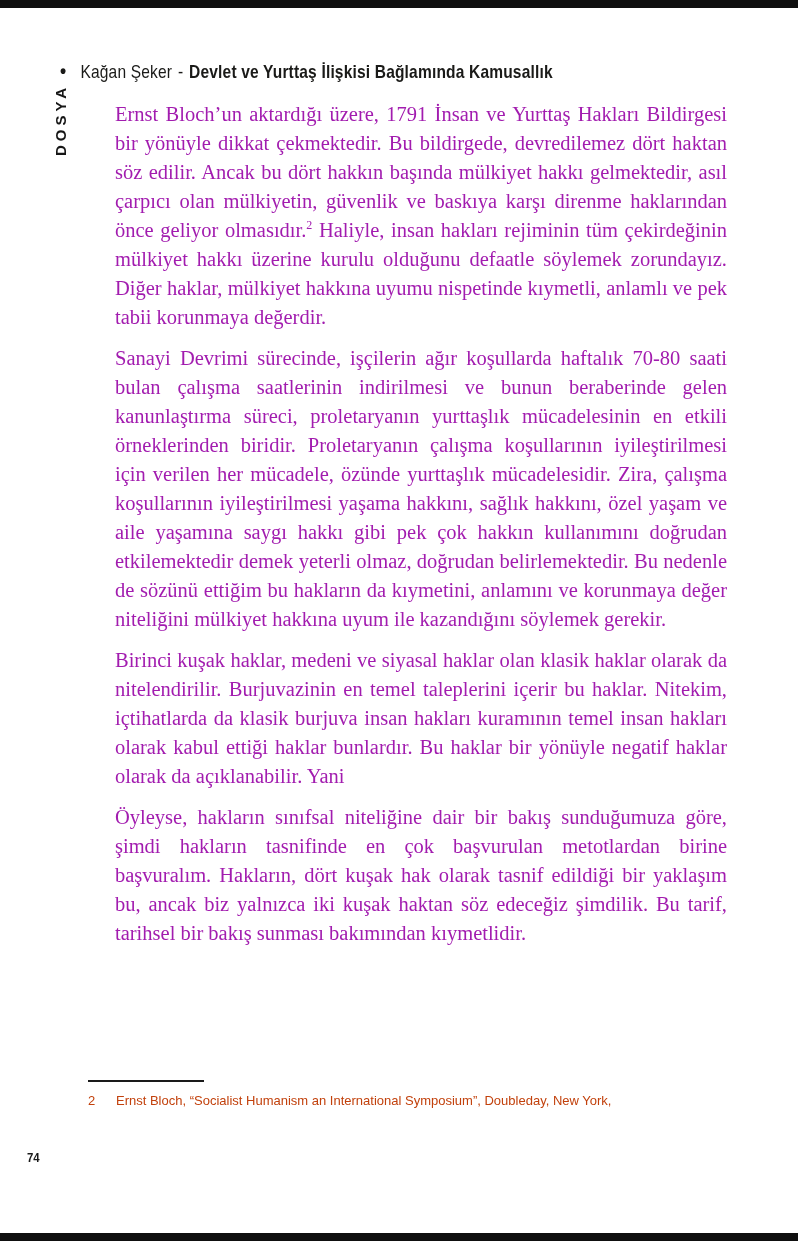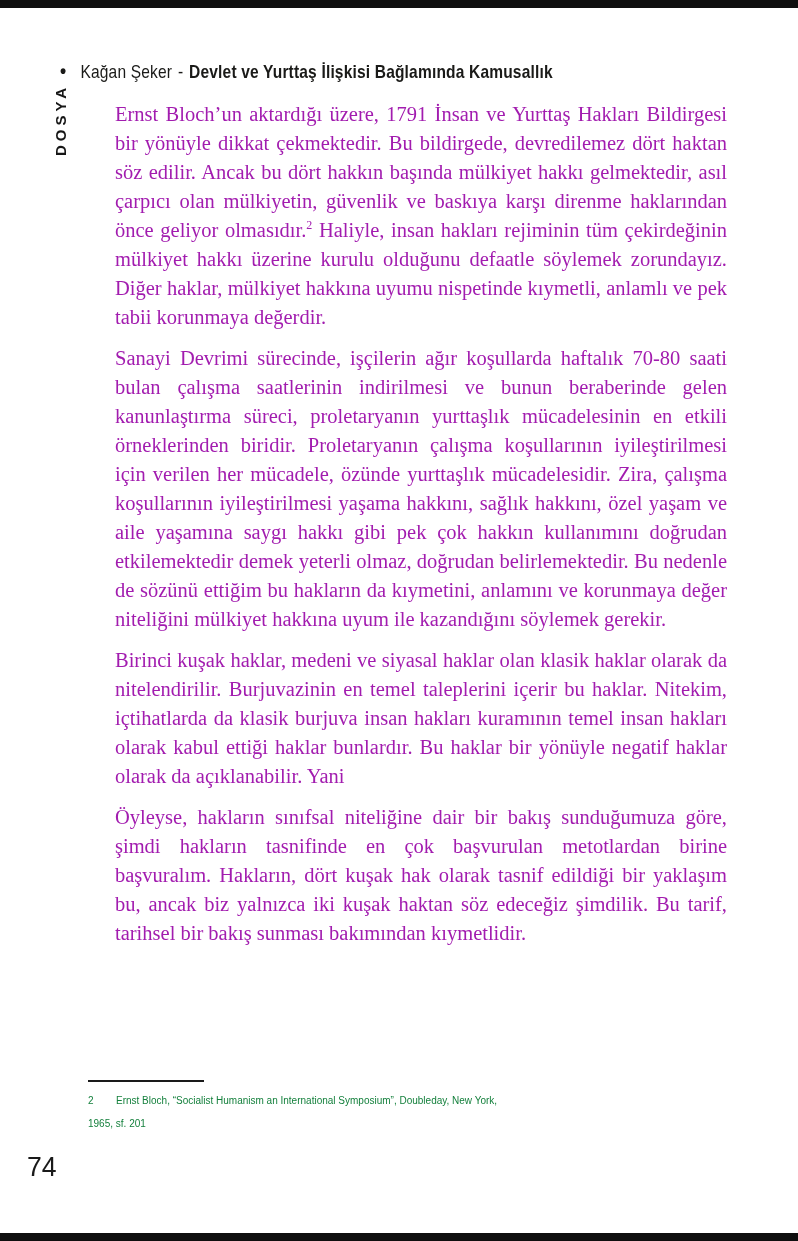--- a/index.html
+++ b/index.html
@@ -97,35 +97,35 @@
     top: 1080px;
     width: 116px;
     height: 0;
     border-top: 2px solid #1a1a1a;
   }
   .footnote {
     position: absolute;
     left: 88px;
     top: 1089px;
     width: 660px;
-    font-size: 10px;
+    font-size: 13px;
     line-height: 23px;
-    color: #15803d;
+    color: #c2410c;
   }
   .footnote .marker {
     display: inline-block;
     width: 28px;
   }
 
   .pagenum {
     position: absolute;
     left: 27px;
     top: 1151px;
-    font-size: 28px;
-    font-weight: 400;
+    font-size: 12px;
+    font-weight: 700;
     transform: scaleX(0.95);
     transform-origin: left top;
     color: #1a1a1a;
   }
 </style>
 </head>
 <body>
 
 <div class="page">
 
@@ -144,20 +144,19 @@
       <p class="para">Ernst Bloch’un aktardığı üzere, 1791 İnsan ve Yurttaş Hakları Bildirgesi bir yönüyle dikkat çekmektedir. Bu bildirgede, devredilemez dört haktan söz edilir. Ancak bu dört hakkın başında mülkiyet hakkı gelmektedir, asıl çarpıcı olan mülkiyetin, güvenlik ve baskıya karşı direnme haklarından önce geliyor olmasıdır.<sup>2</sup> Haliyle, insan hakları rejiminin tüm çekirdeğinin mülkiyet hakkı üzerine kurulu olduğunu defaatle söylemek zorundayız. Diğer haklar, mülkiyet hakkına uyumu nispetinde kıymetli, anlamlı ve pek tabii korunmaya değerdir.</p>
       <p class="para">Sanayi Devrimi sürecinde, işçilerin ağır koşullarda haftalık 70-80 saati bulan çalışma saatlerinin indirilmesi ve bunun beraberinde gelen kanunlaştırma süreci, proletaryanın yurttaşlık mücadelesinin en etkili örneklerinden biridir. Proletaryanın çalışma koşullarının iyileştirilmesi için verilen her mücadele, özünde yurttaşlık mücadelesidir. Zira, çalışma koşullarının iyileştirilmesi yaşama hakkını, sağlık hakkını, özel yaşam ve aile yaşamına saygı hakkı gibi pek çok hakkın kullanımını doğrudan etkilemektedir demek yeterli olmaz, doğrudan belirlemektedir. Bu nedenle de sözünü ettiğim bu hakların da kıymetini, anlamını ve korunmaya değer niteliğini mülkiyet hakkına uyum ile kazandığını söylemek gerekir.</p>
       <p class="para">Birinci kuşak haklar, medeni ve siyasal haklar olan klasik haklar olarak da nitelendirilir. Burjuvazinin en temel taleplerini içerir bu haklar. Nitekim, içtihatlarda da klasik burjuva insan hakları kuramının temel insan hakları olarak kabul ettiği haklar bunlardır. Bu haklar bir yönüyle negatif haklar olarak da açıklanabilir. Yani</p>
       <p class="para">Öyleyse, hakların sınıfsal niteliğine dair bir bakış sunduğumuza göre, şimdi hakların tasnifinde en çok başvurulan metotlardan birine başvuralım. Hakların, dört kuşak hak olarak tasnif edildiği bir yaklaşım bu, ancak biz yalnızca iki kuşak haktan söz edeceğiz şimdilik. Bu tarif, tarihsel bir bakış sunması bakımından kıymetlidir.</p>
     </div>
 
   <div class="footnote-rule"></div>
 
   <div class="footnote">
     <div><span class="marker">2</span><span>Ernst Bloch, “Socialist Humanism an International Symposium”, Doubleday, New York,</span></div>
-    <div>1965, sf. 201</div>
   </div>
 
   <div class="pagenum">74</div>
 
   <div class="bar bottom"></div>
 
 </div>
 
 </body></html>

